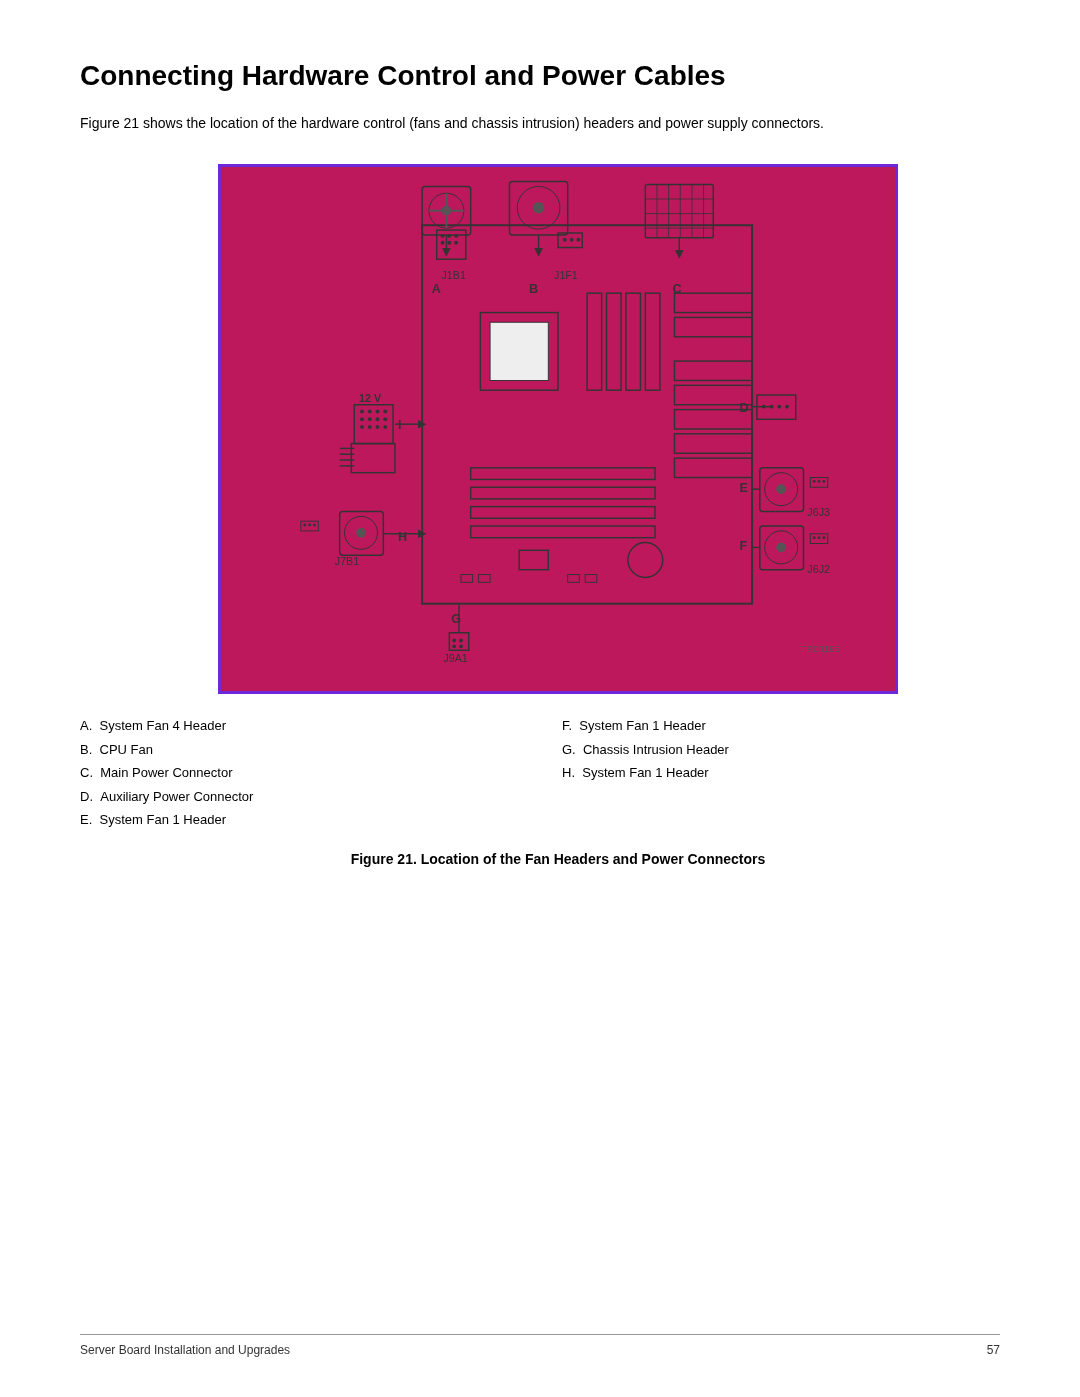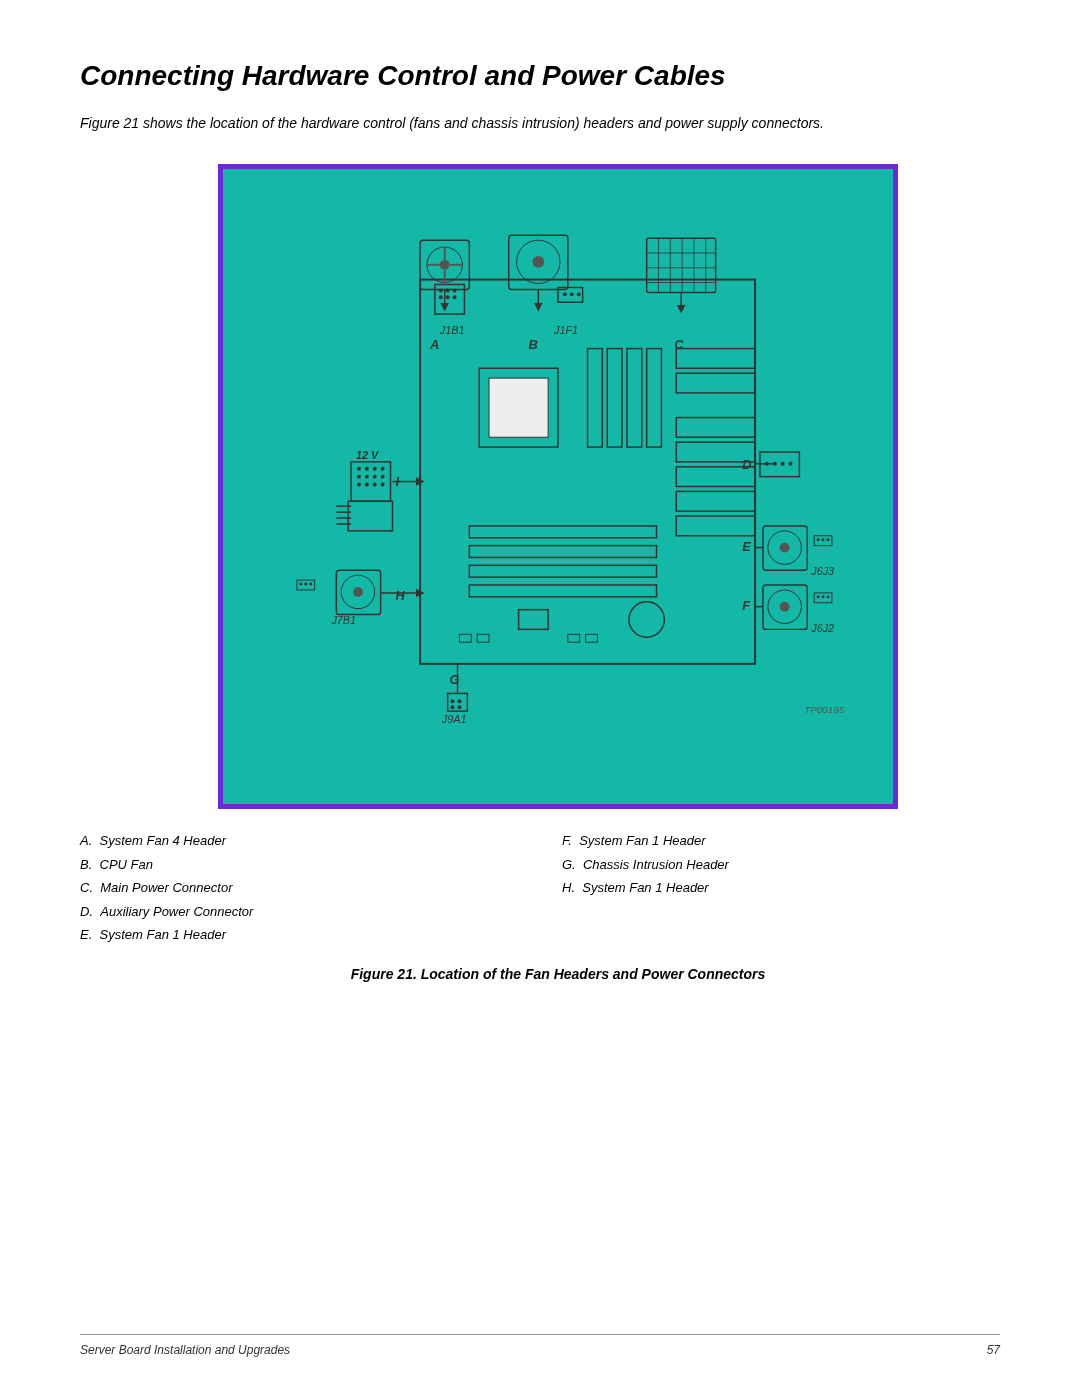--- a/index.html
+++ b/index.html
@@ -10,40 +10,39 @@
       font-family: Arial, sans-serif;
       font-size: 14px;
       color: #000;
       position: relative;
     }
     .page {
       width: 1080px;
       min-height: 1397px;
       padding: 60px 44px 60px 80px;
       position: relative;
-      font-style: italic;
     }
     .page-title {
       font-size: 28px;
       font-weight: bold;
       margin-bottom: 20px;
     }
     .intro-text {
       font-size: 14px;
       line-height: 1.6;
       margin-bottom: 30px;
       max-width: 760px;
     }
     .figure-container {
       width: 680px;
       margin: 0 auto 20px auto;
       position: relative;
-      border: 5px solid #6d28d9;
-      background: #14b8a6;
-      height: 645px;
+      border: 3px solid #6d28d9;
+      background: #be185d;
+      height: 530px;
     }
     
     .diagram-svg {
       width: 100%;
       height: 100%;
     }
     .legend-section {
       margin: 20px 0;
       display: flex;
       gap: 8px;

